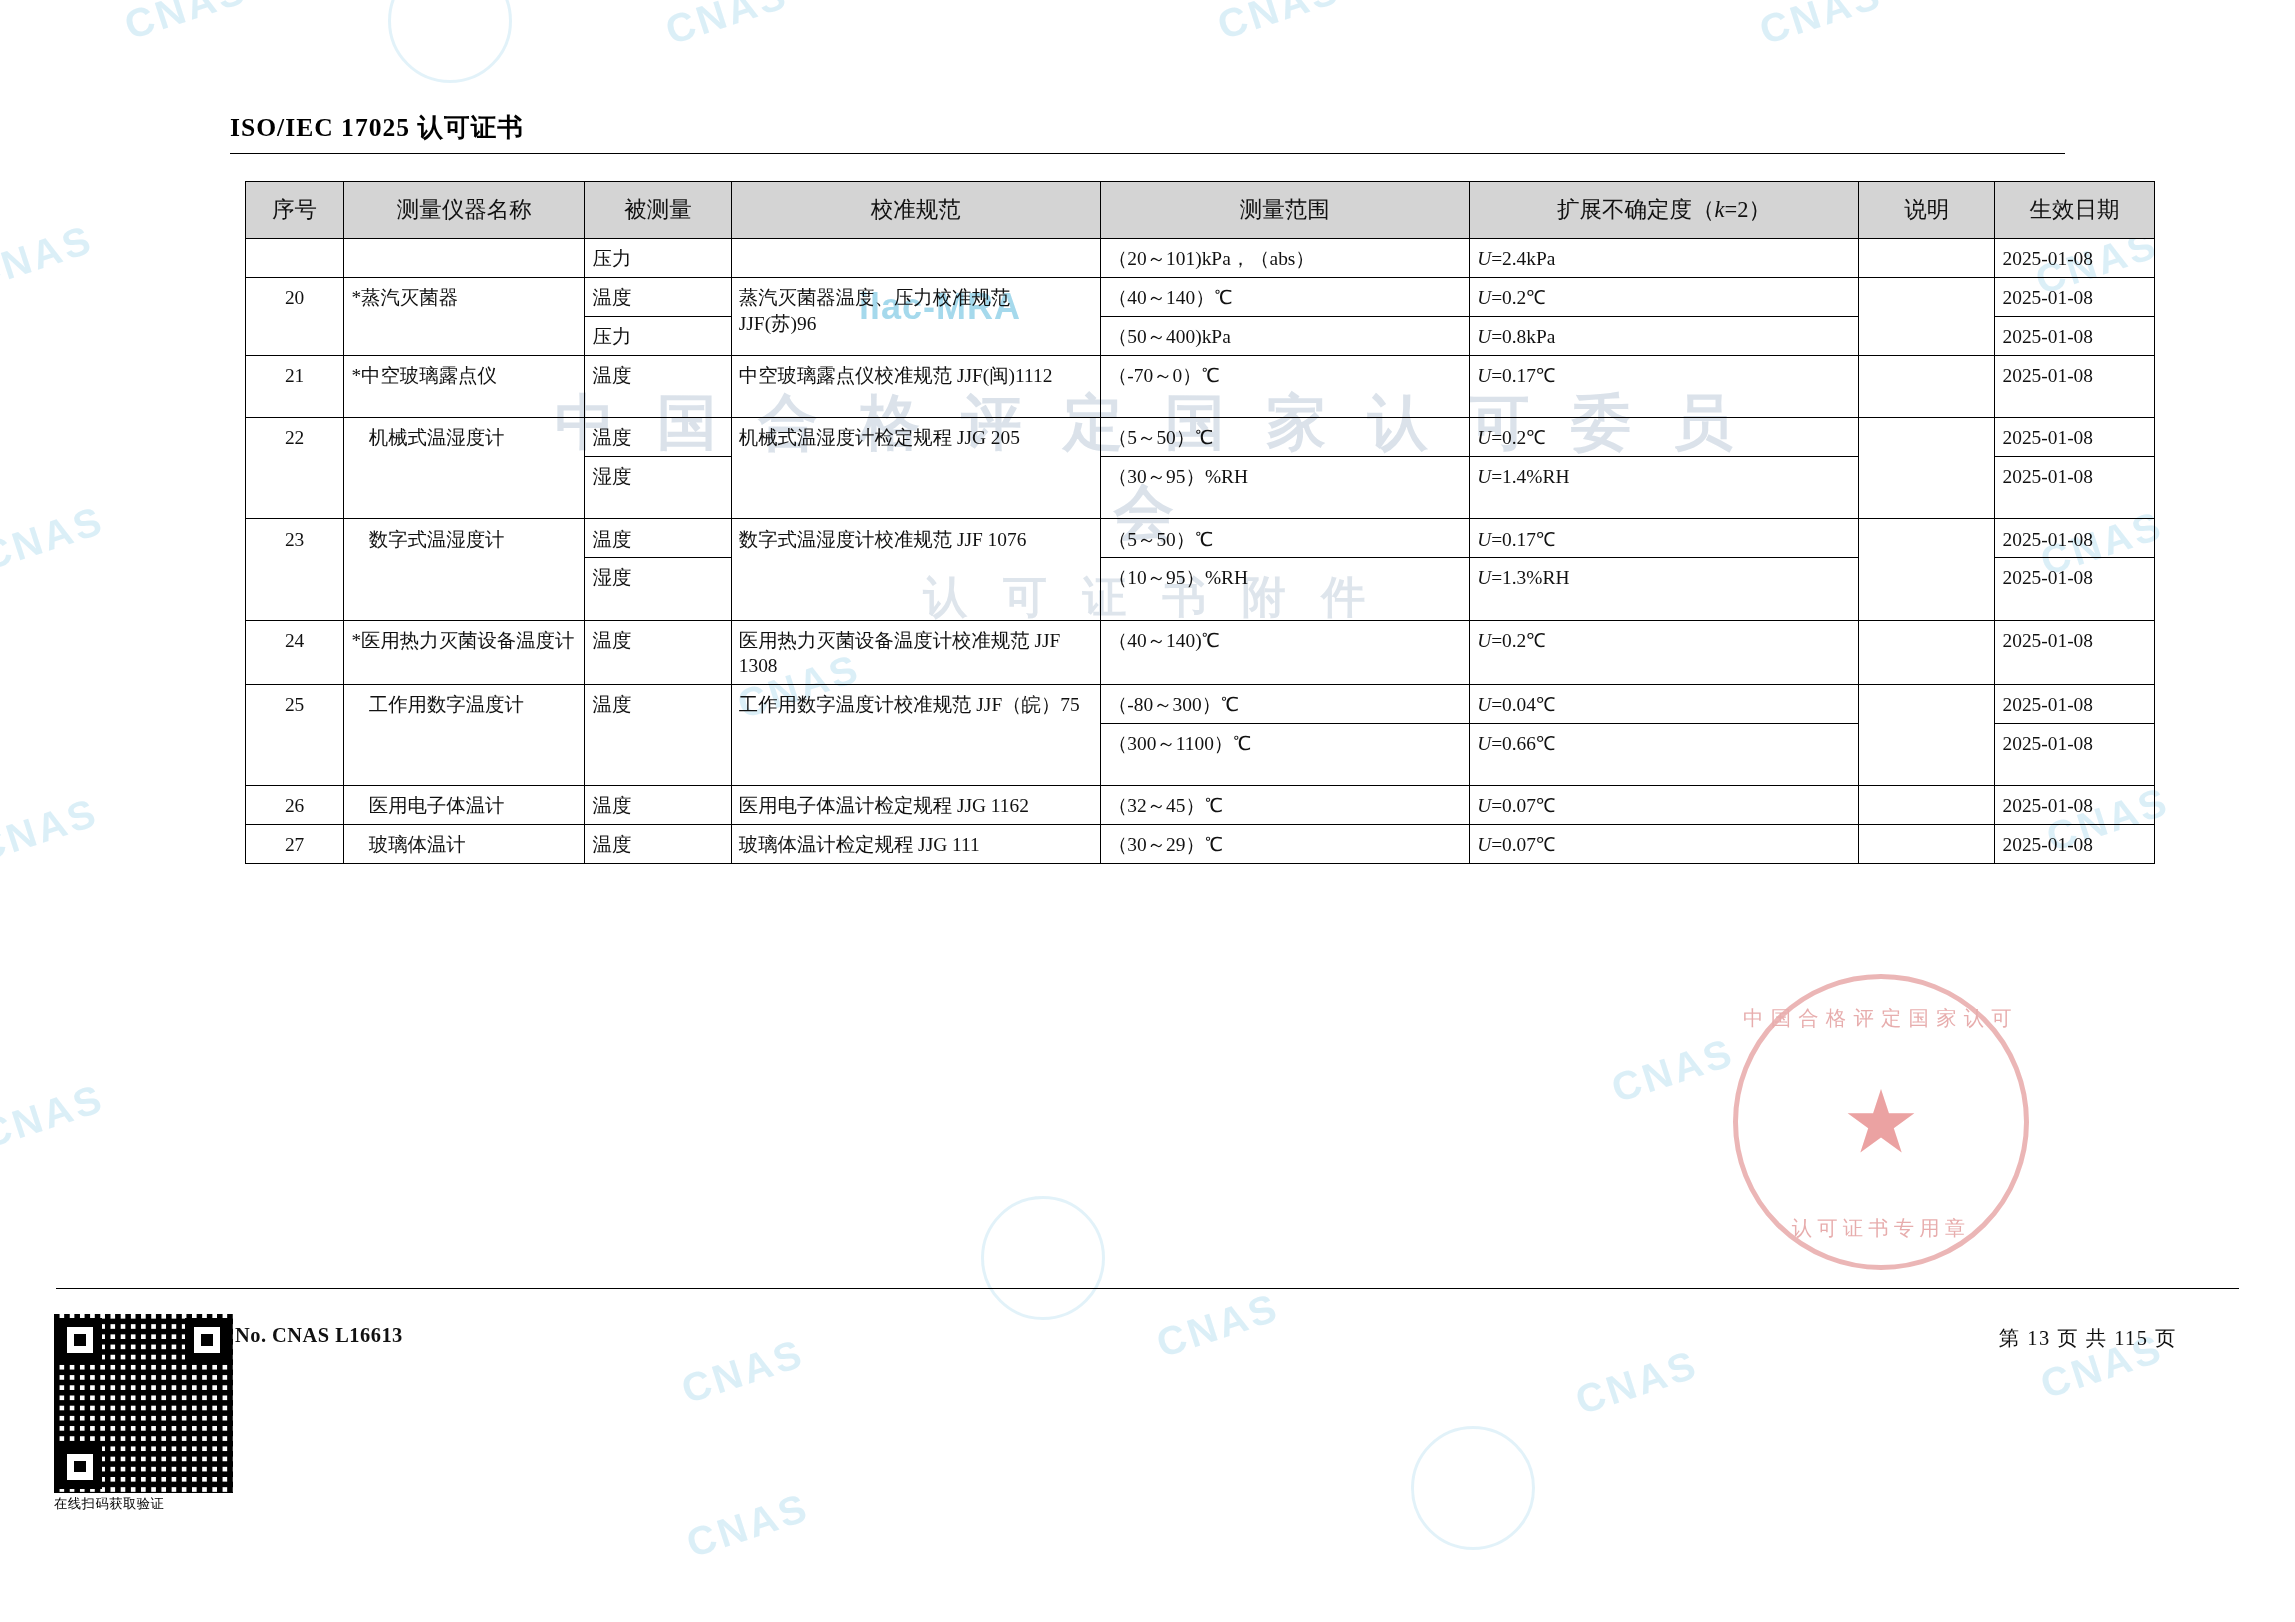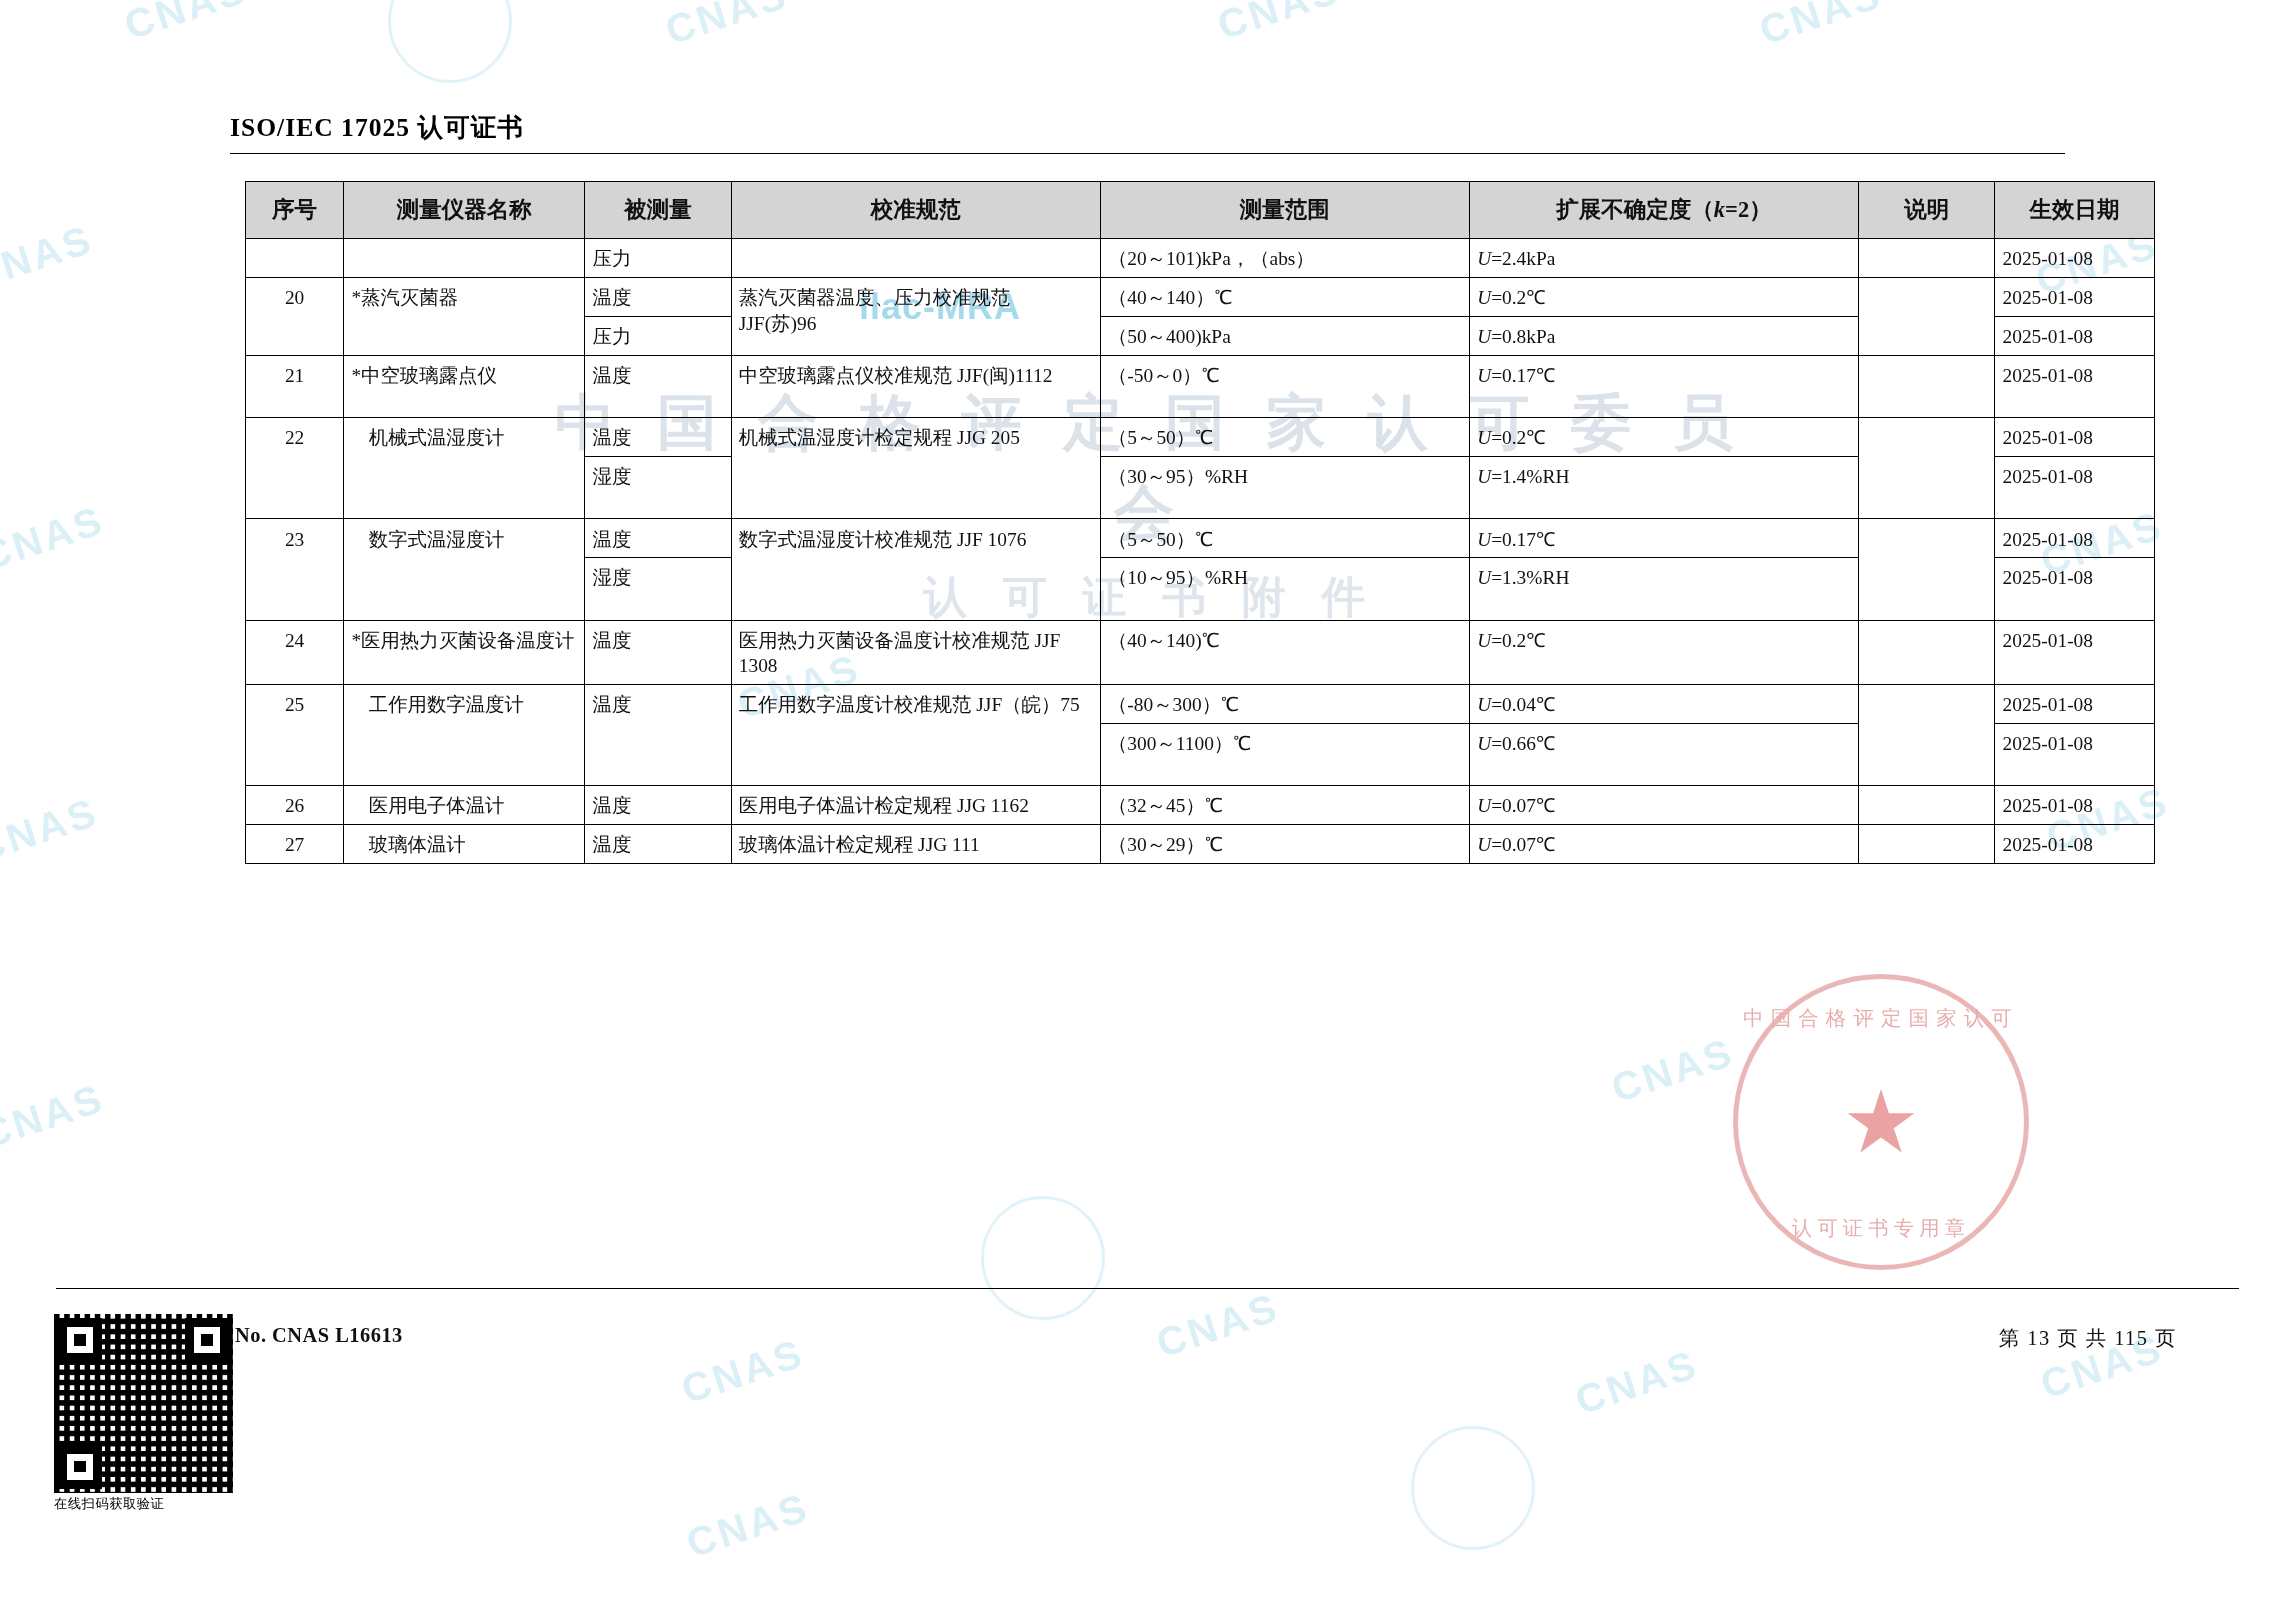--- a/index.html
+++ b/index.html
@@ -111,21 +111,21 @@
     vertical-align: top;
     padding: 7.2px 7.2px 5.1px 7.2px;
     font-size: 19.4px;
     line-height: 1.32;
     font-family: "Liberation Serif", serif;
     background: transparent;
   }
   #cert-table thead th {
     background: #d4d4d4;
     text-align: center;
-    font-weight: bold;
+    font-weight: normal;
     font-size: 22.5px;
     padding: 13.3px 5.1px;
     vertical-align: middle;
   }
   .c-seq    { width: 87px; text-align: center; }
   .c-name   { width: 230px; }
   .c-meas   { width: 135px; }
   .c-spec   { width: 358px; }
   .c-range  { width: 358px; }
   .c-unc    { width: 378px; margin-left: 17px; }
@@ -343,21 +343,21 @@
       <td>（50～400)kPa</td>
       <td><span class="ital">U</span><span>=0.8kPa</span></td>
       <td class="date-cell">2025-01-08</td>
     </tr>
 
     <tr class="row-tall">
       <td class="seqcell">21</td>
       <td>*中空玻璃露点仪</td>
       <td>温度</td>
       <td>中空玻璃露点仪校准规范 JJF(闽)1112</td>
-      <td>（-50～0）℃</td>
+      <td>（-70～0）℃</td>
       <td><span class="ital">U</span><span>=0.17℃</span></td>
       <td></td>
       <td class="date-cell">2025-01-08</td>
     </tr>
 
     <tr>
       <td class="seqcell" rowspan="2"><span>22</span></td>
       <td rowspan="2"><span class="indent">机械式温湿度计</span></td>
       <td>温度</td>
       <td rowspan="2">机械式温湿度计检定规程 JJG 205</td>

